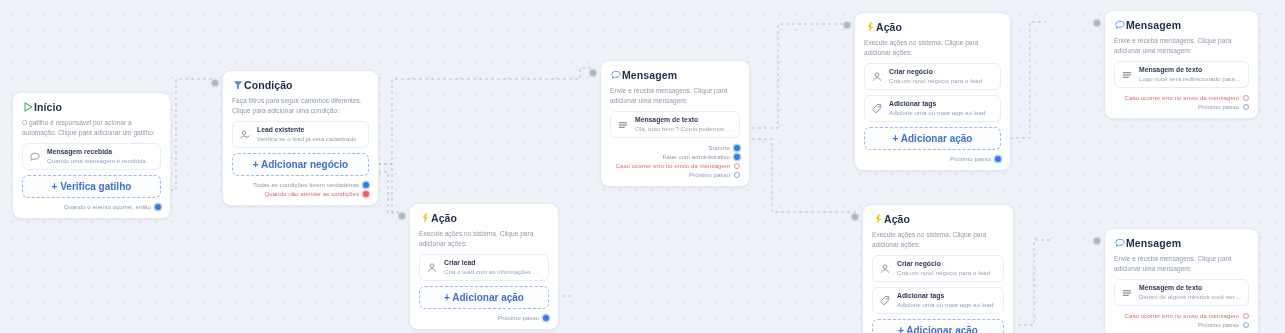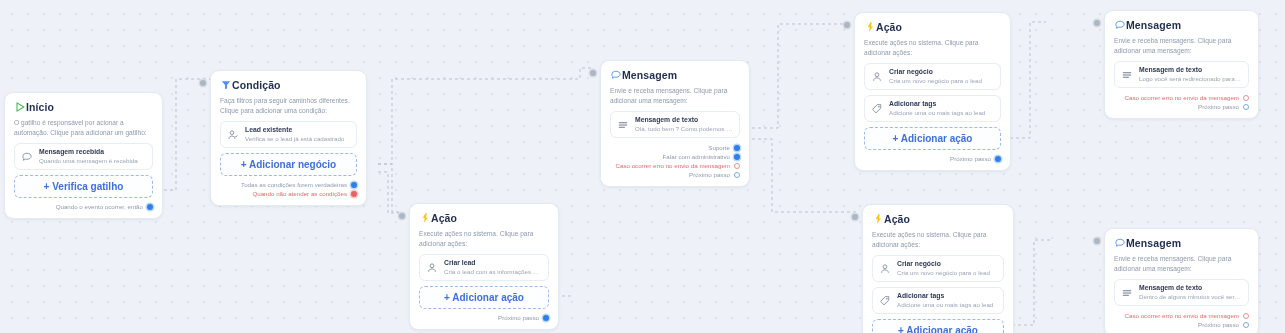--- a/index.html
+++ b/index.html
@@ -86,21 +86,21 @@
       <path d="M378,164 L392,164 L392,79 L580,79 L580,68 L592,68"></path>
       <path d="M378,172 L388,172 L388,213 L399,213"></path>
       <path d="M752,128 L778,128 L778,24 L844,24"></path>
       <path d="M752,139 L772,139 L772,212 L806,212 L806,212 L858,212"></path>
       <path d="M1004,138 L1030,138 L1030,22 L1046,22"></path>
       <path d="M1012,325 L1034,325 L1034,240 L1050,240"></path>
       <path d="M556,296 L572,296 L572,296"></path>
     </g>
   </svg>
 
-  <div class="node" style="left:4px; top:92px; width:159px;">
+  <div class="node" style="left:12px; top:92px; width:159px;">
     <div class="node-head">
       <svg class="item-ico" viewBox="0 0 16 16">
         <path d="M4 2.5 L13 8 L4 13.5 Z" fill="none" stroke="#3fb950" stroke-width="1.4" stroke-linejoin="round"></path>
       </svg>
       <span class="node-title">Início</span>
     </div>
     <div class="node-desc">O gatilho é responsável por acionar a automação. Clique para adicionar um gatilho:</div>
     <div class="item">
       <svg class="item-ico" viewBox="0 0 16 16">
         <path d="M2.5 7c0-2.5 2.4-4 5.5-4s5.5 1.5 5.5 4-2.4 4-5.5 4c-.7 0-1.4-.08-2-.22L3.2 12.4l.6-2.1C2.98 9.5 2.5 8.3 2.5 7z" fill="none" stroke="#6b7689" stroke-width="1"></path>
@@ -112,21 +112,21 @@
     </div>
     <div class="addbtn">+ Verifica gatilho</div>
     <div class="ports">
       <div class="port">
         <span class="port-lbl">Quando o evento ocorrer, então</span>
         <span class="dot blue"></span>
       </div>
     </div>
   </div>
 
-  <div class="node" style="left:210px; top:70px; width:157px;">
+  <div class="node" style="left:222px; top:70px; width:157px;">
     <div class="intarget"></div>
     <div class="node-head">
       <svg class="item-ico" viewBox="0 0 16 16">
         <path d="M2.5 3h11l-4.2 5v4.5l-2.6 1.3V8z" fill="#4f8ef0"></path>
       </svg>
       <span class="node-title">Condição</span>
     </div>
     <div class="node-desc">Faça filtros para seguir caminhos diferentes. Clique para adicionar uma condição:</div>
     <div class="item">
       <svg class="item-ico" viewBox="0 0 16 16">

